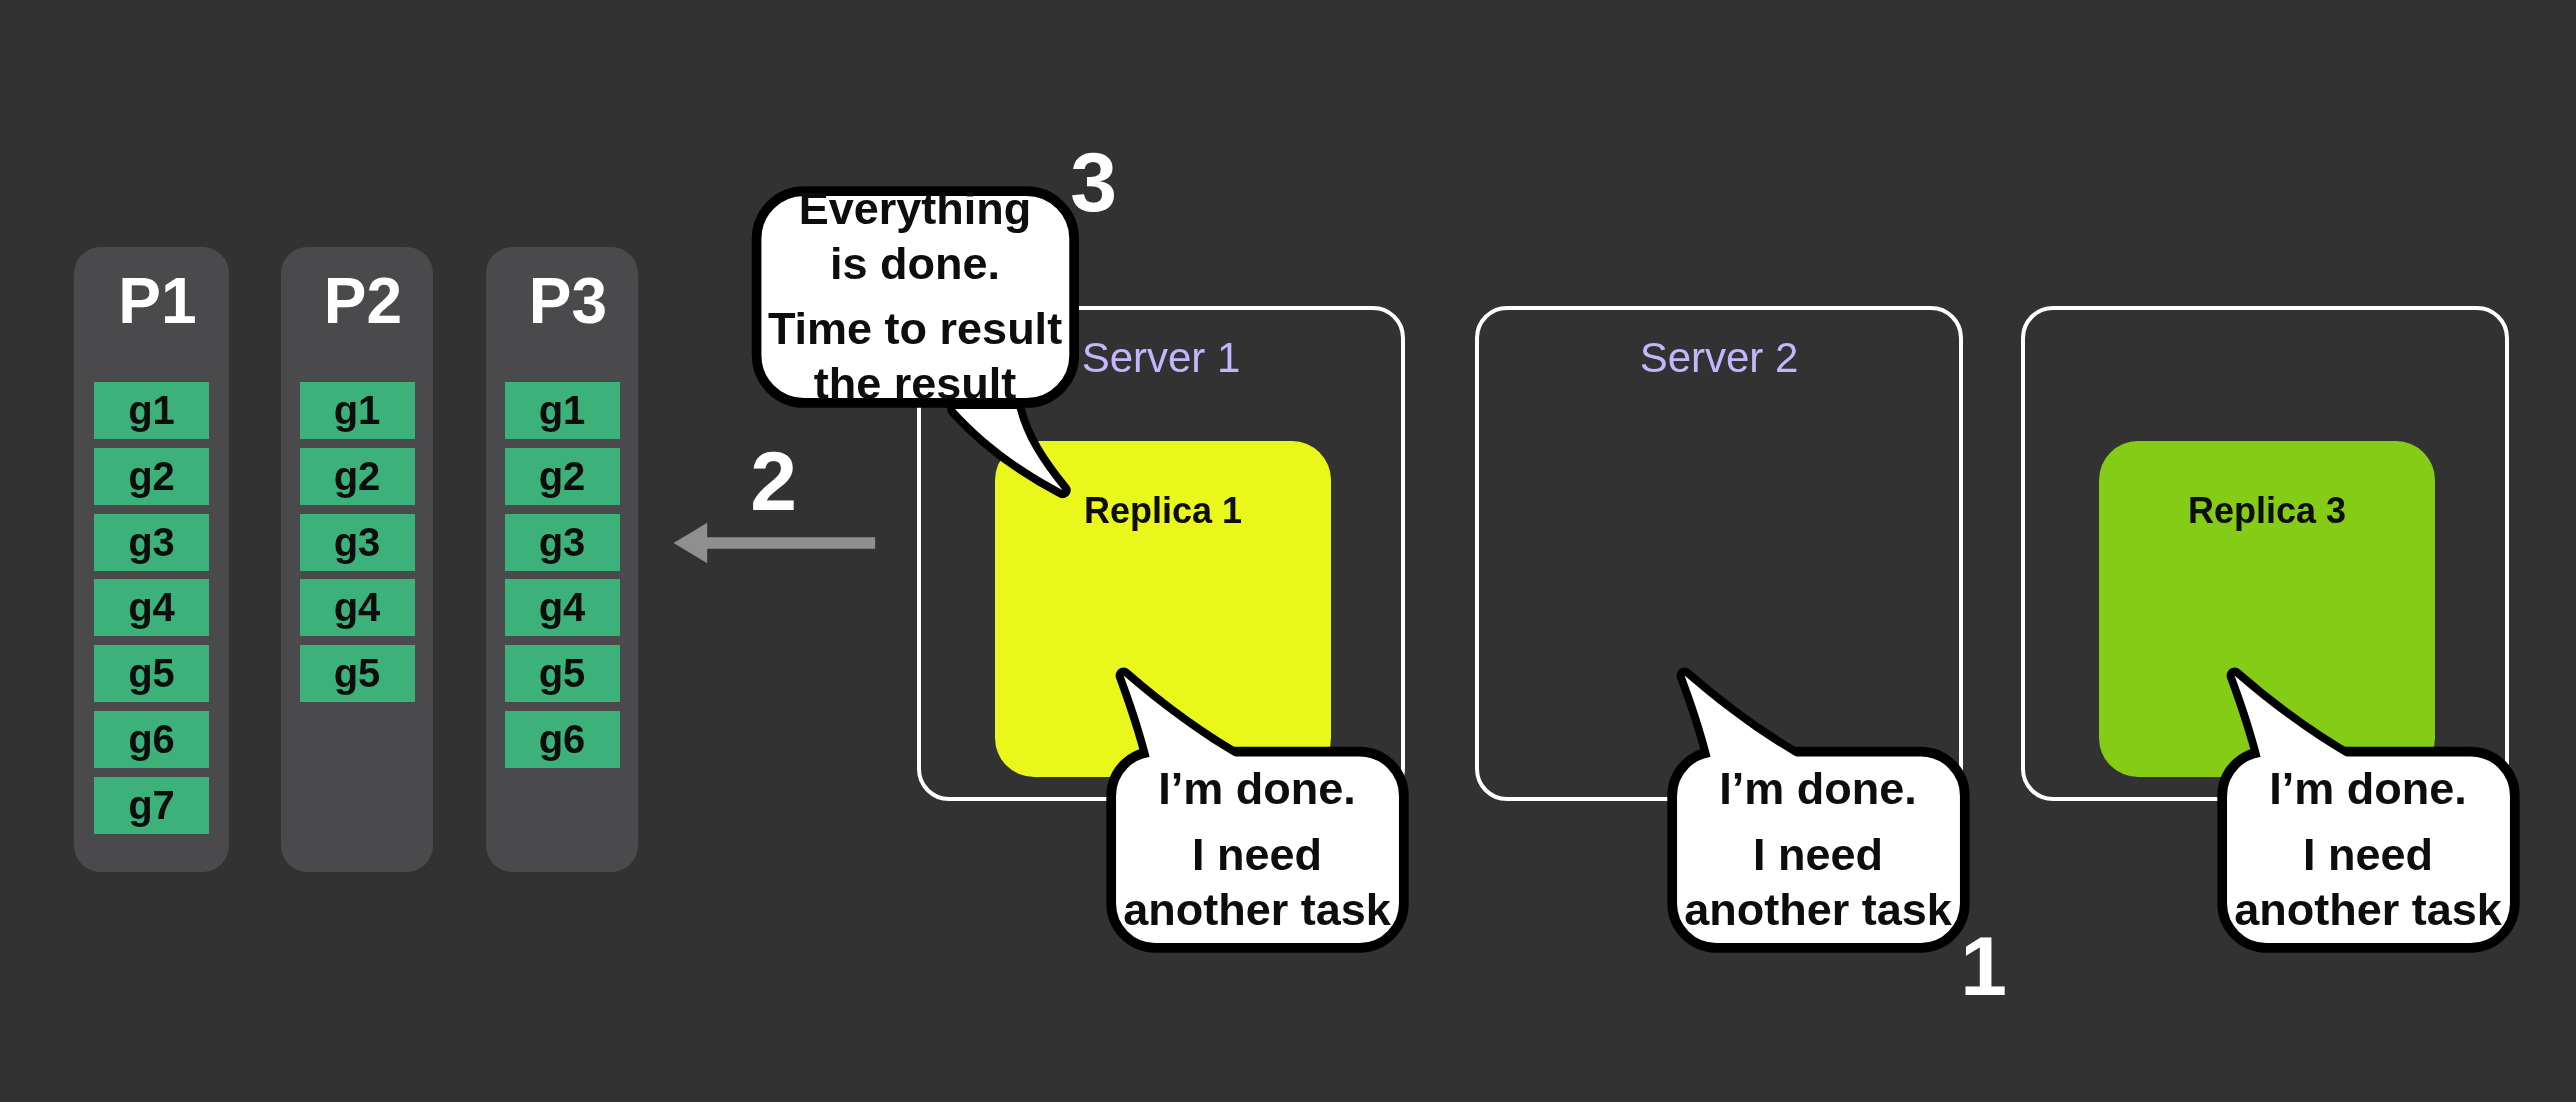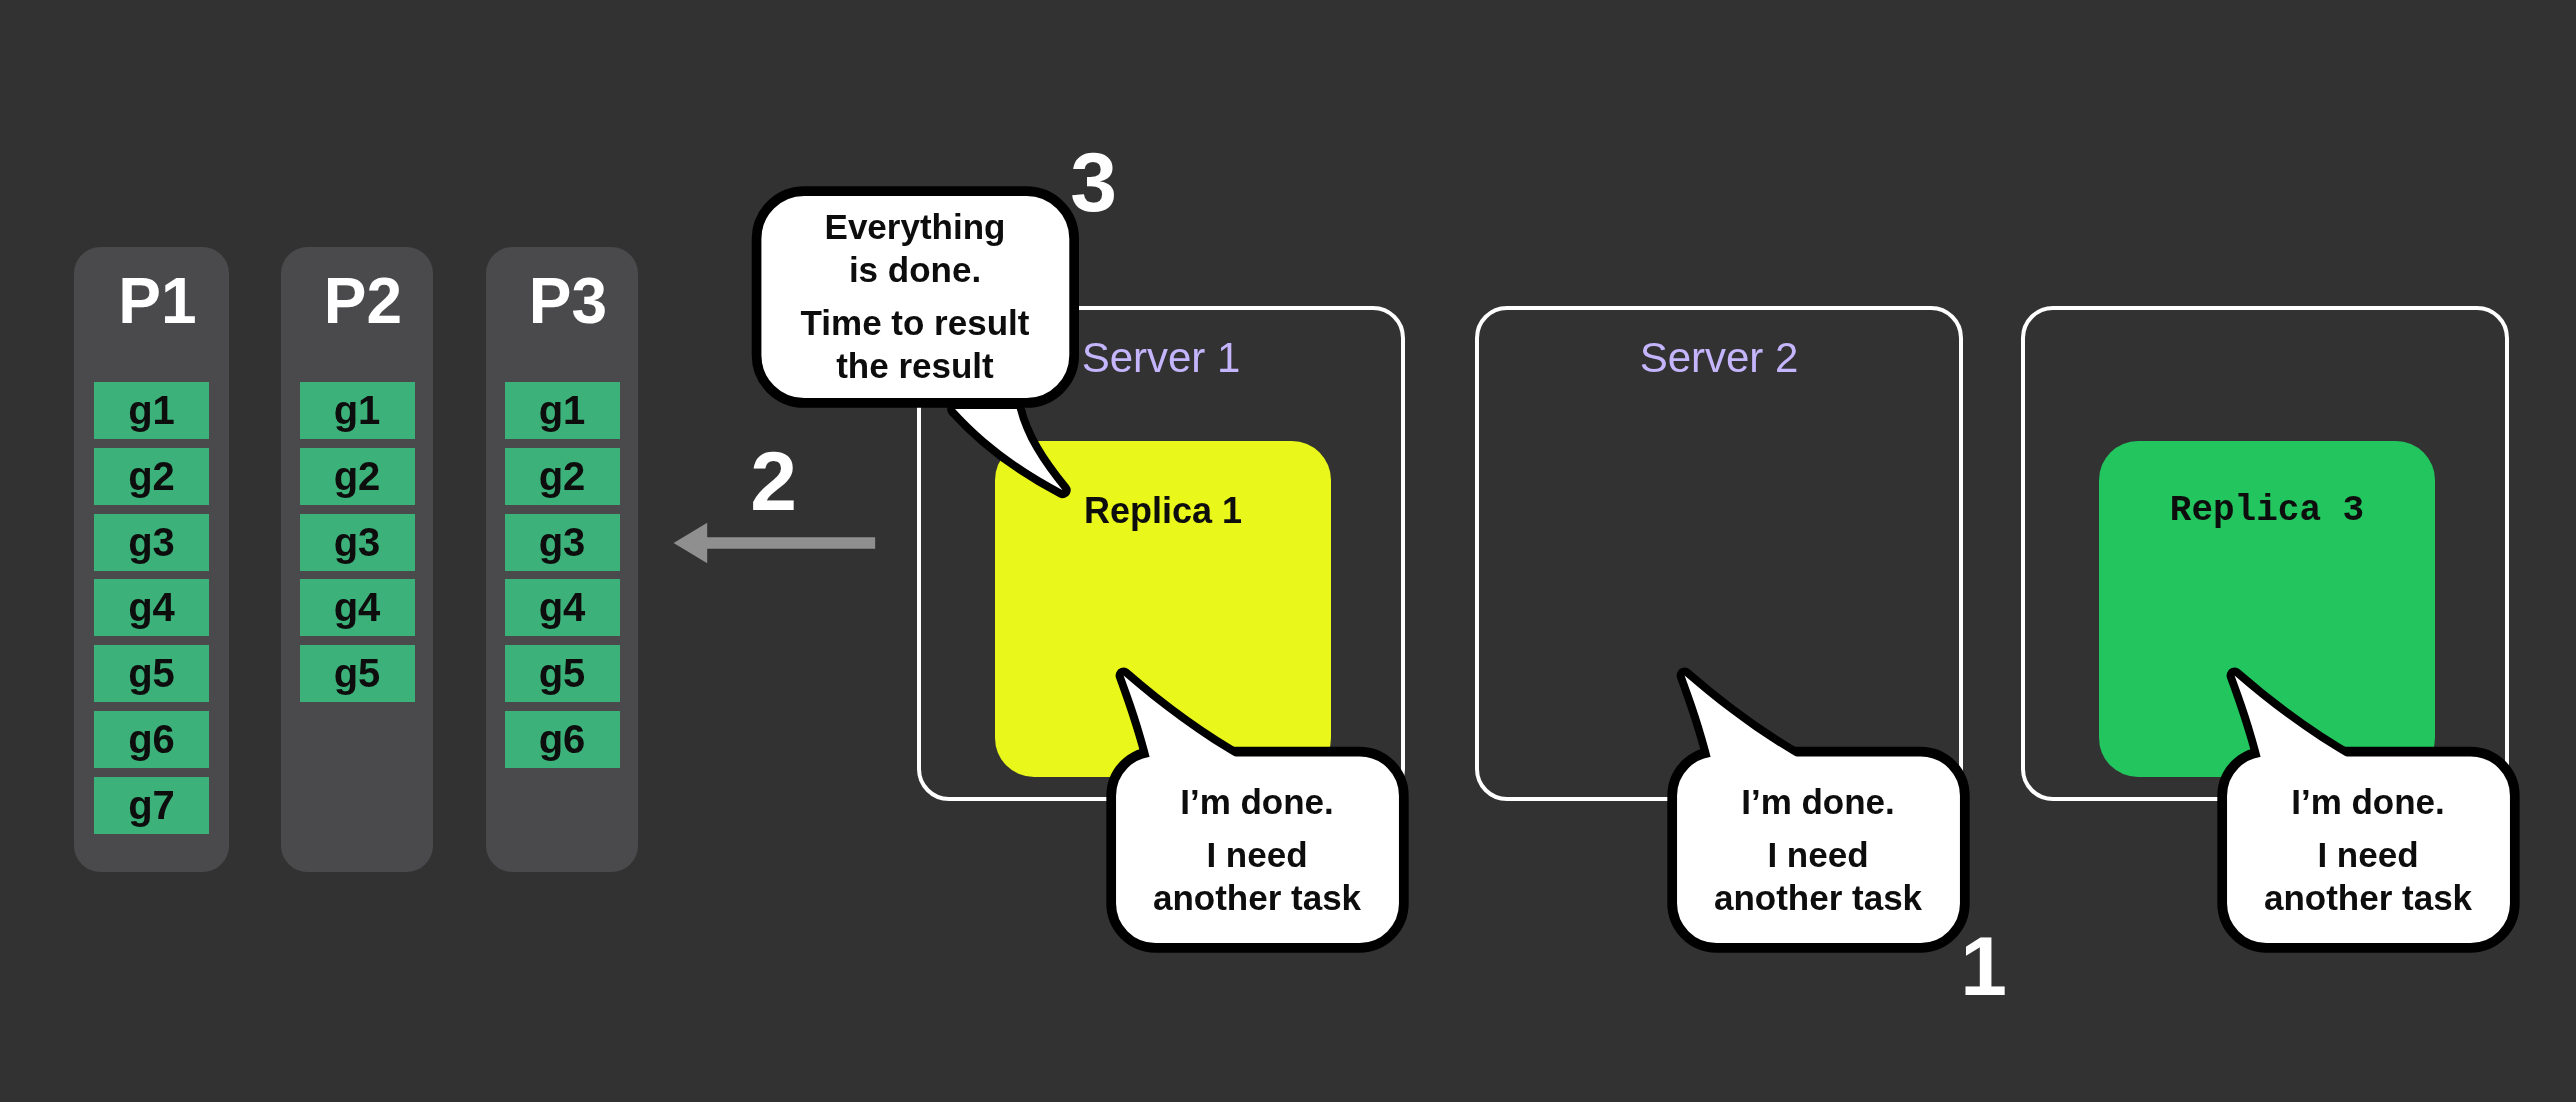--- a/index.html
+++ b/index.html
@@ -41,21 +41,21 @@
   .server-title{
     margin-top:24px;text-align:center;
     font-size:42px;font-weight:400;color:#c4b5fd;
   }
   .replica{
     position:absolute;left:74px;top:131px;width:336px;height:336px;
     border-radius:39px;
   }
   .replica--1{background:#e9f71b;}
   .replica--2{background:#fcc40e;}
-  .replica--3{background:#22c55e;font-family:Liberation Mono, monospace;}
+  .replica--3{background:#84cc16;}
   .replica-title{
     padding-top:49px;text-align:center;
     font-size:36px;font-weight:700;color:#0d0d0d;
   }
 
   
   .merge-arrow{position:absolute;left:663px;top:512px;}
   .step-number{
     position:absolute;width:97px;text-align:center;
     font-size:84px;font-weight:700;color:#ffffff;line-height:1;
@@ -63,21 +63,21 @@
   .step-number--3{left:1045px;top:140px;}
   .step-number--2{left:725px;top:439px;}
   .step-number--1{left:1935px;top:924px;}
 
   
   .bubble-svg{position:absolute;}
   .bubble-text{
     position:absolute;display:flex;flex-direction:column;
     align-items:center;justify-content:center;
     text-align:center;color:#0d0d0d;
-    font-size:35px;font-weight:700;line-height:1.22;
+    font-size:45px;font-weight:700;line-height:1.22;
   }
   .bubble-text .para-gap{margin-top:10.6px;}
 
   .merge-bubble-svg{left:750px;top:185px;}
   .merge-bubble-text{left:756px;top:191px;width:318px;height:212px;}
 
   .done-bubble-svg--1{left:1105px;top:663px;}
   .done-bubble-svg--2{left:1666px;top:663px;}
   .done-bubble-svg--3{left:2216px;top:663px;}
   .done-bubble-text{width:292px;height:196px;top:752px;}

